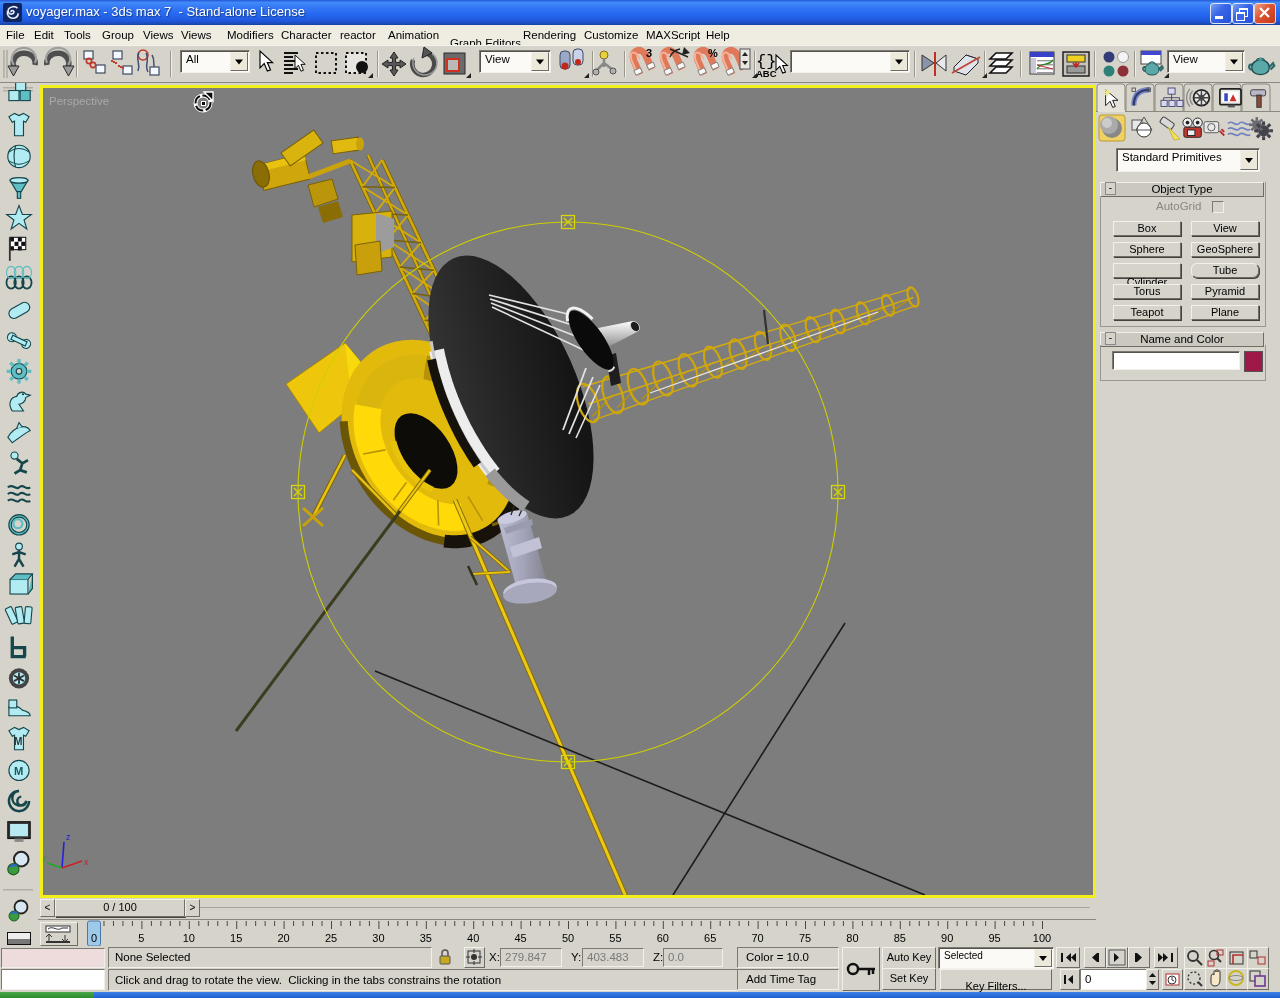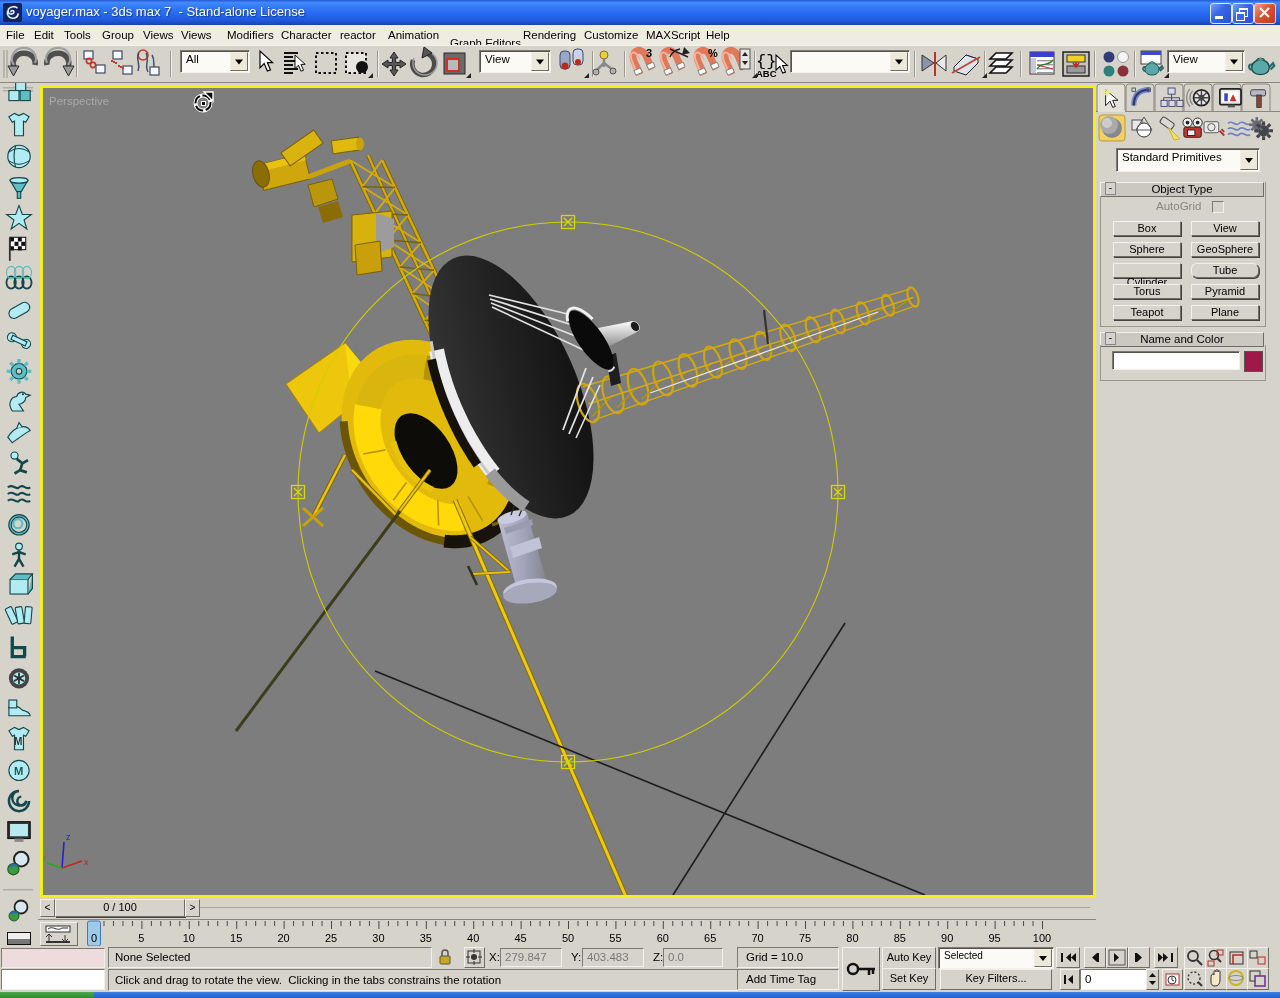--- a/index.html
+++ b/index.html
@@ -882,21 +882,21 @@
     </div>
     <div class="abs" style="left:571px;top:5px;font-size:11.5px;">Y:</div>
     <div class="abs sunken" style="left:582px;top:2px;width:60px;height:17px;">
       <div class="abs" style="left:4px;top:2px;font-size:11.5px;color:#7a7a7a;">403.483</div>
     </div>
     <div class="abs" style="left:653px;top:5px;font-size:11.5px;">Z:</div>
     <div class="abs sunken" style="left:663px;top:2px;width:58px;height:17px;">
       <div class="abs" style="left:4px;top:2px;font-size:11.5px;color:#7a7a7a;">0.0</div>
     </div>
     <div class="abs sunken" style="left:737px;top:1px;width:100px;height:19px;">
-      <div class="abs" style="left:8px;top:3px;font-size:11.5px;">Grid = 10.0</div>
+      <div class="abs" style="left:8px;top:3px;font-size:11.5px;">Color = 10.0</div>
     </div>
     <div class="abs sunken" style="left:737px;top:23px;width:100px;height:19px;">
       <div class="abs" style="left:8px;top:3px;font-size:11.5px;">Add Time Tag</div>
     </div>
     <div class="abs raised" style="left:842px;top:1px;width:36px;height:42px;"><svg width="36" height="42">
         <g transform="translate(18 21) rotate(0)">
           <circle cx="-8" cy="0" r="5" fill="none" stroke="#111" stroke-width="2.5"></circle>
           <path d="M-3 0 H14 M8 0 V6 M12 0 V5" stroke="#111" stroke-width="2.5" fill="none"></path>
         </g>
       </svg></div>
@@ -906,21 +906,21 @@
     <div class="abs raised" style="left:882px;top:22px;width:52px;height:20px;">
       <div class="btxt" style="margin-top:3px;">Set Key</div>
     </div>
     <div class="abs sunken" style="left:938px;top:1px;width:114px;height:20px;background:#fbfaf6;box-shadow:inset 1px 1px 0 #55524c;">
       <div class="abs" style="left:5px;top:2px;font-size:10px;">Selected</div>
       <div class="abs raised" style="right:1px;top:1px;width:16px;height:16px;background:#ece9da;"><svg width="16" height="16">
           <path d="M4 6.000000 l4 5 l4 -5 Z" fill="#000"></path>
         </svg></div>
     </div>
     <div class="abs raised" style="left:940px;top:23px;width:110px;height:19px;">
-      <div class="btxt" style="margin-top:2px;">Key Filters...</div>
+      <div class="btxt" style="margin-top:10px;">Key Filters...</div>
     </div>
     <div class="abs raised" style="left:1056px;top:1px;width:22px;height:19px;"><svg width="22" height="19">
         <rect x="4" y="5" width="2" height="9" fill="#111"></rect>
         <path d="M14 5 L9 9.5 L14 14 Z" fill="#111"></path>
         <path d="M19 5 L14 9.5 L19 14 Z" fill="#111"></path>
       </svg></div>
     <div class="abs raised" style="left:1084px;top:1px;width:20px;height:19px;"><svg width="20" height="19">
         <path d="M12 5 L7 9.5 L12 14 Z" fill="#111"></path>
         <rect x="12" y="5" width="2" height="9" fill="#111"></rect>
       </svg></div>

